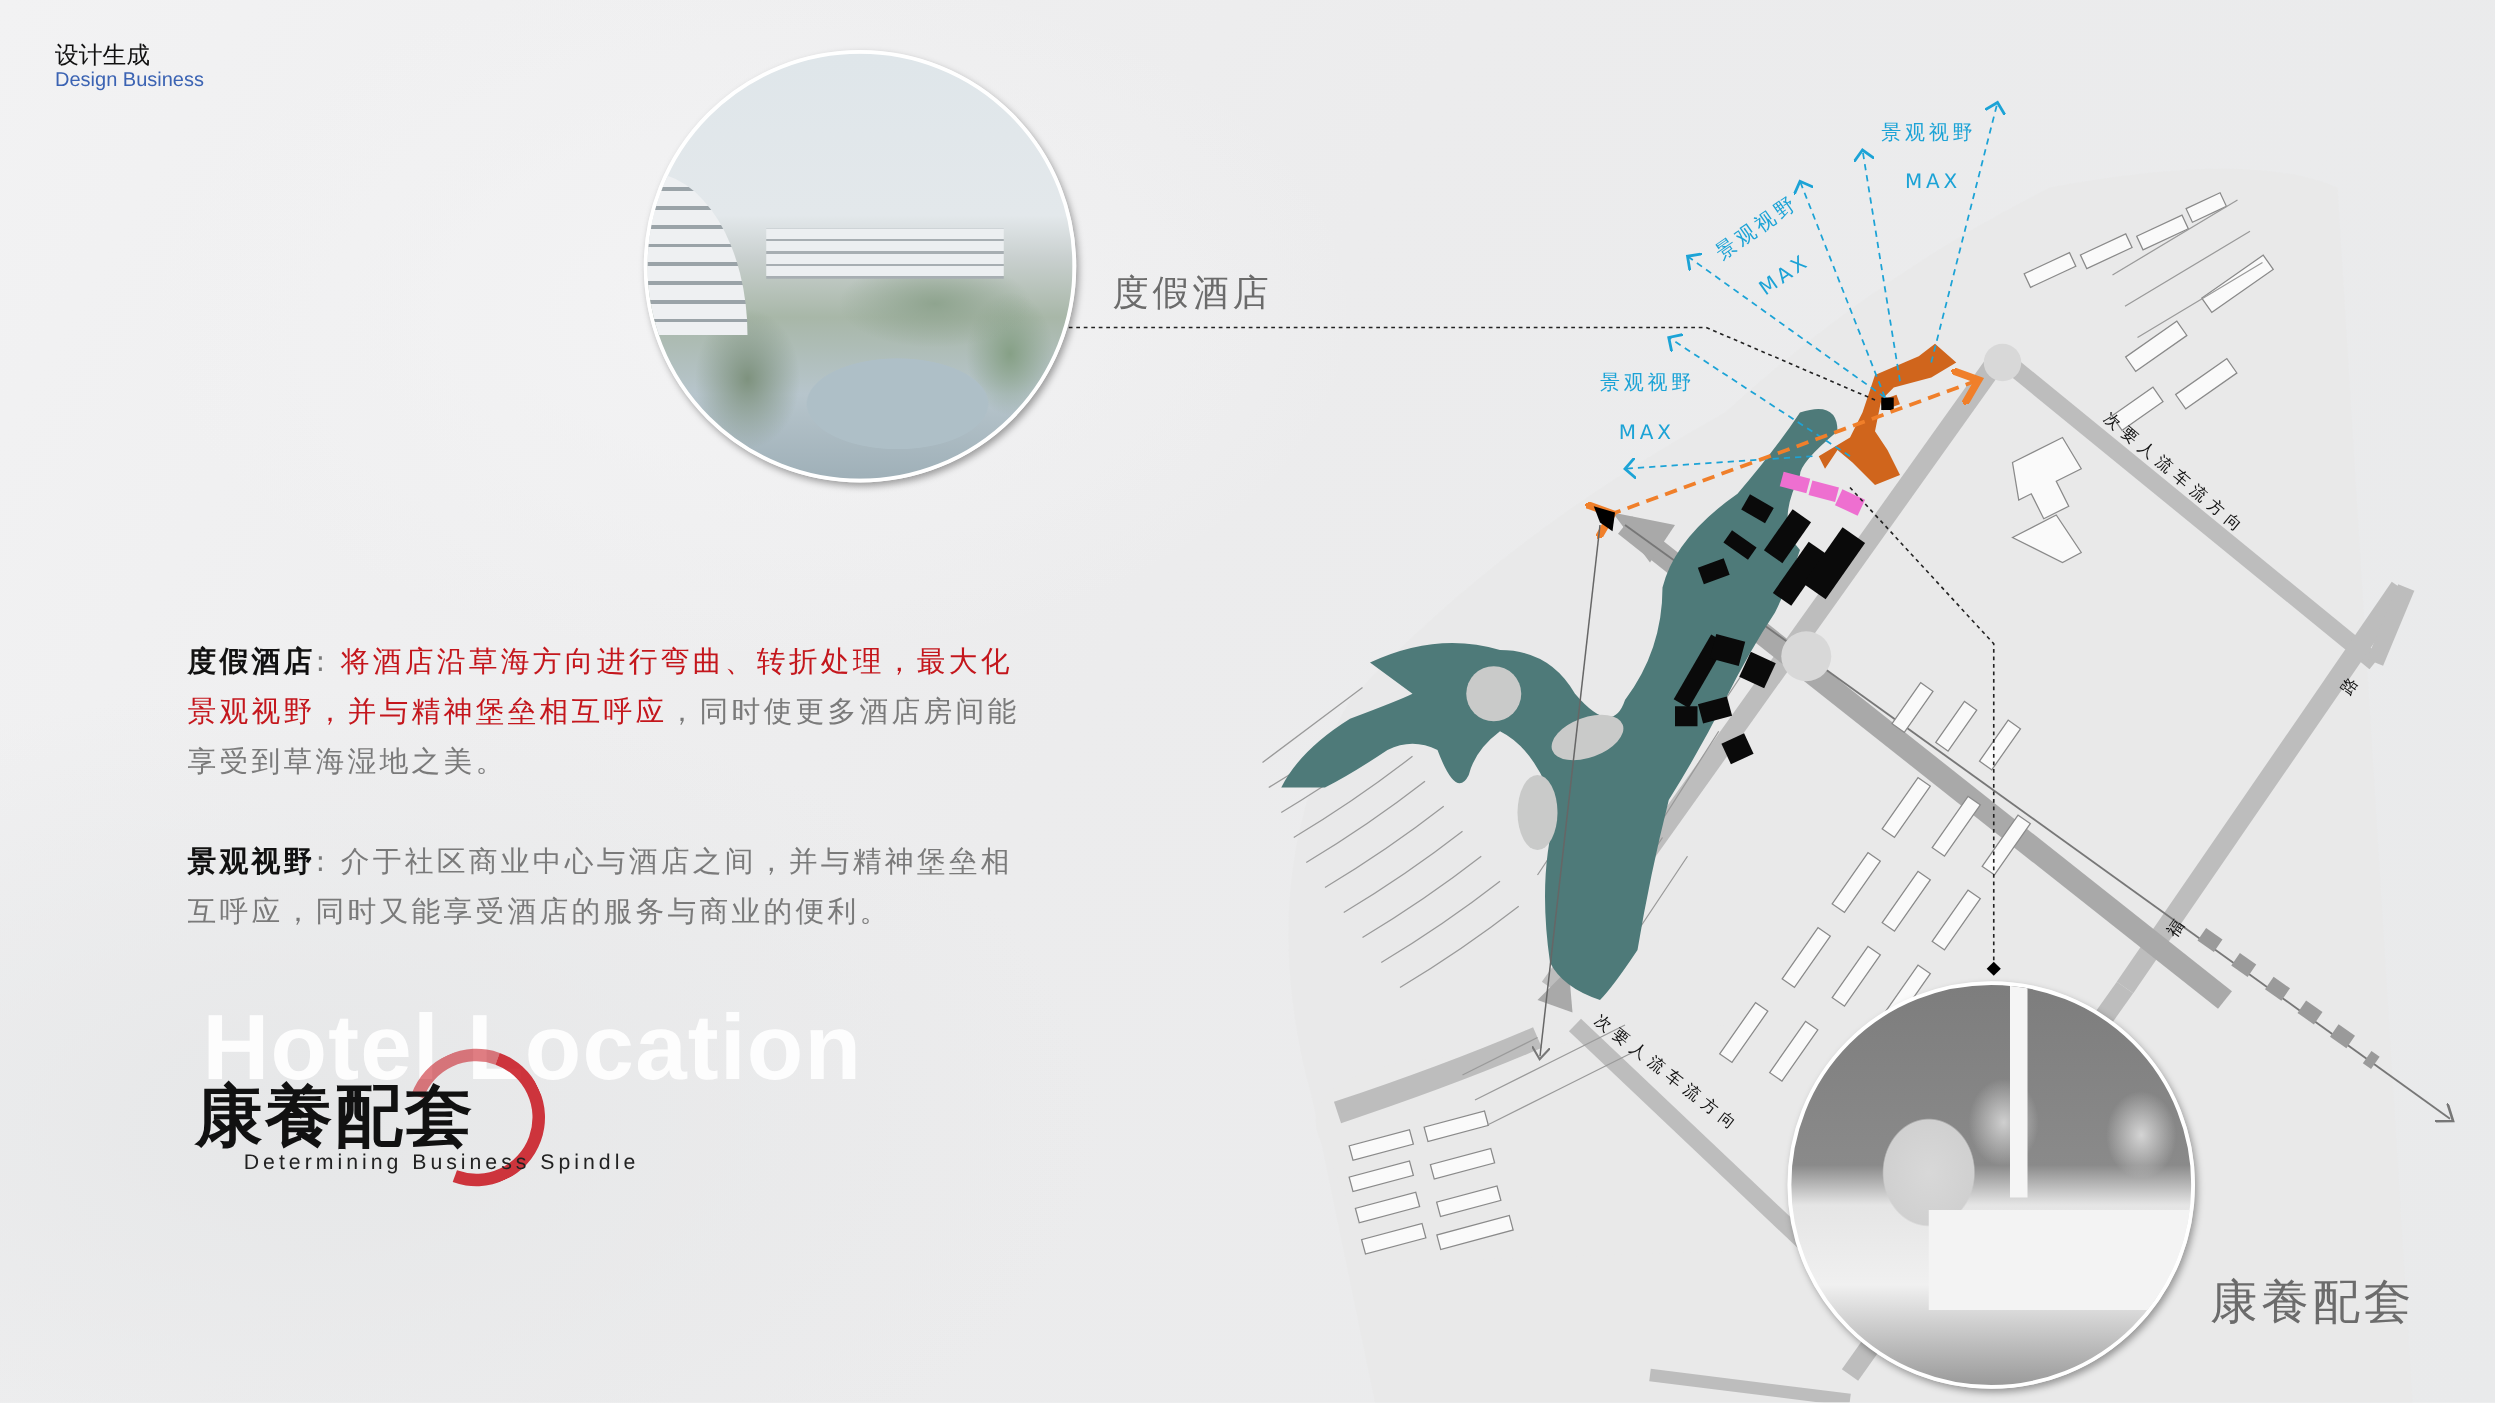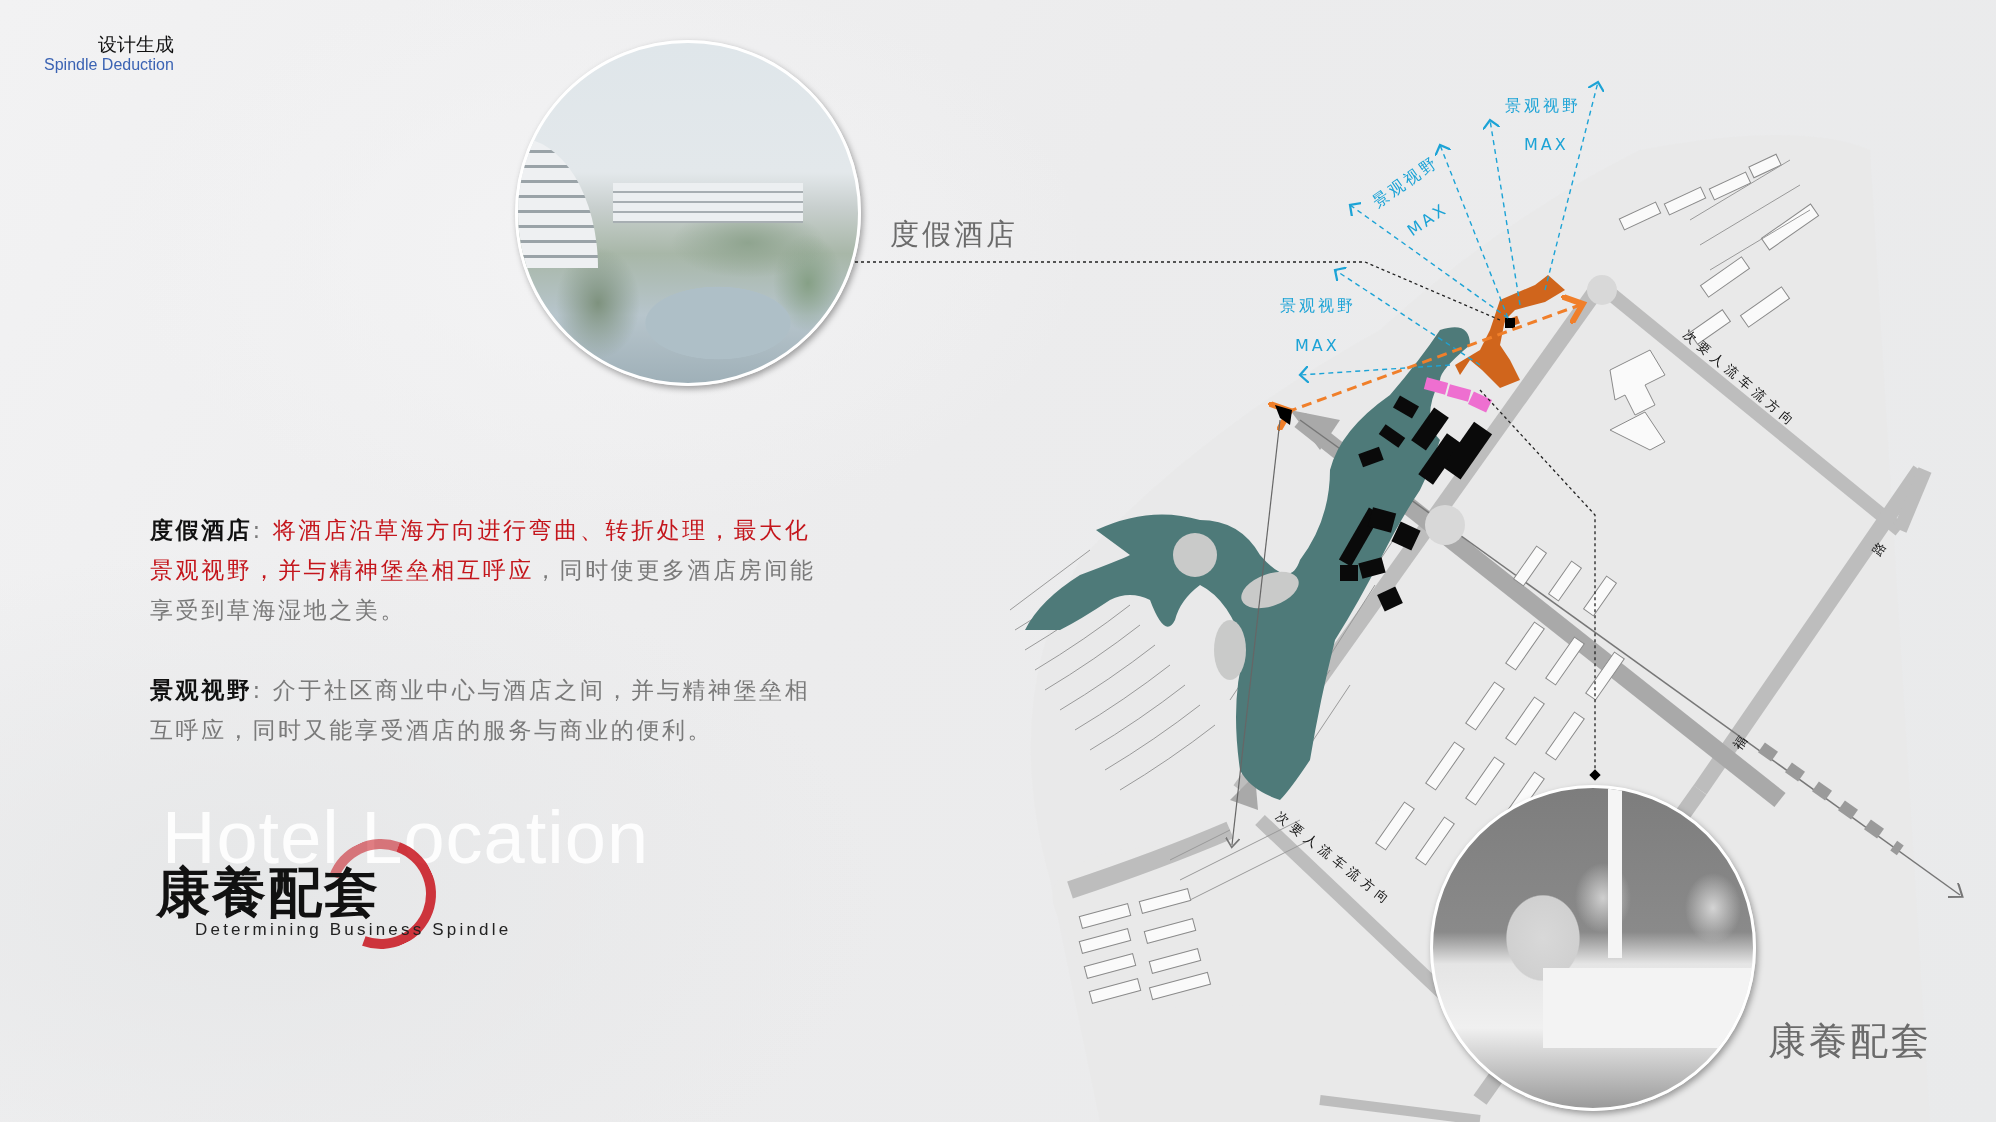--- a/index.html
+++ b/index.html
@@ -4,30 +4,30 @@
 <style>
   html,body{margin:0;padding:0;}
   body{width:1996px;height:1122px;overflow:hidden;position:relative;
        background:#eeeff0;font-family:"DejaVu Sans","Liberation Sans",sans-serif;}
   .bg-haze{position:absolute;inset:0;
     background:
       radial-gradient(ellipse 900px 500px at 250px 900px, #e6e7e8 0%, transparent 70%),
       radial-gradient(ellipse 700px 400px at 600px 250px, #f3f3f4 0%, transparent 70%),
       linear-gradient(120deg,#f2f2f3 0%,#ececed 45%,#e9eaeb 100%);}
   .header{position:absolute;left:44px;top:33px;}
-  .header .cn{font-size:19px;color:#111;line-height:22px;text-align:right;}
+  .header .cn{font-size:19px;color:#111;line-height:22px;}
   .header .en{font-size:16px;color:#3b63b3;line-height:20px;font-family:"Liberation Sans",sans-serif;}
   .para{position:absolute;left:150px;width:680px;font-size:23px;line-height:40px;
         letter-spacing:2.6px;color:#7a7a7a;}
   .para .lbl{color:#111;font-weight:bold;}
   .para .hl{color:#c4161c;font-weight:normal;}
   .p1{top:510px;}
   .p2{top:670px;}
   .title-block{position:absolute;left:150px;top:795px;width:560px;height:160px;}
-  .title-en{position:absolute;left:12px;top:0;font-size:74px;font-weight:normal;color:#ffffff;
+  .title-en{position:absolute;left:12px;top:0;font-size:74px;font-weight:bold;color:#ffffff;
             font-family:"Liberation Sans",sans-serif;letter-spacing:1px;opacity:.95;}
   .title-cn{position:absolute;left:6px;top:62px;font-size:54px;font-weight:bold;color:#111;
             font-family:"DejaVu Serif","Liberation Serif",serif;letter-spacing:2px;}
   .title-sub{position:absolute;left:12px;top:125px;font-size:17px;color:#222;letter-spacing:3.2px;
              font-family:"Liberation Sans",sans-serif;margin-left:33px;}
   .ring{position:absolute;left:176px;top:44px;width:90px;height:90px;border-radius:50%;
         border:10px solid rgba(200,20,30,.85);border-left-color:transparent;border-top-color:rgba(200,20,30,.55);
         transform:rotate(-25deg);}
   .circle-photo{position:absolute;border-radius:50%;overflow:hidden;border:3px solid #fff;
                 box-shadow:2px 3px 6px rgba(0,0,0,.35);}
@@ -211,21 +211,21 @@
 <div class="blue-t" style="left:1280px;top:296px;">景观视野</div>
 <div class="blue-t" style="left:1295px;top:336px;">MAX</div>
 
 <div class="road-t" style="left:1668px;top:370px;transform:rotate(40deg);">次要人流车流方向</div>
 <div class="road-t" style="left:1262px;top:850px;transform:rotate(38deg);">次要人流车流方向</div>
 <div class="road-t" style="left:1872px;top:538px;transform:rotate(-55deg);">路</div>
 <div class="road-t" style="left:1733px;top:732px;transform:rotate(-55deg);">福</div>
 
 <div class="header">
   <div class="cn">设计生成</div>
-  <div class="en">Spindle Deduction</div>
+  <div class="en">Design Business</div>
 </div>
 
 <div class="circle-photo photo1">
   <div class="bldg"></div>
   <div class="bldg2"></div>
 </div>
 <div class="label-serif lbl-hotel">度假酒店</div>
 
 <div class="circle-photo photo2">
   <div class="pole"></div>

